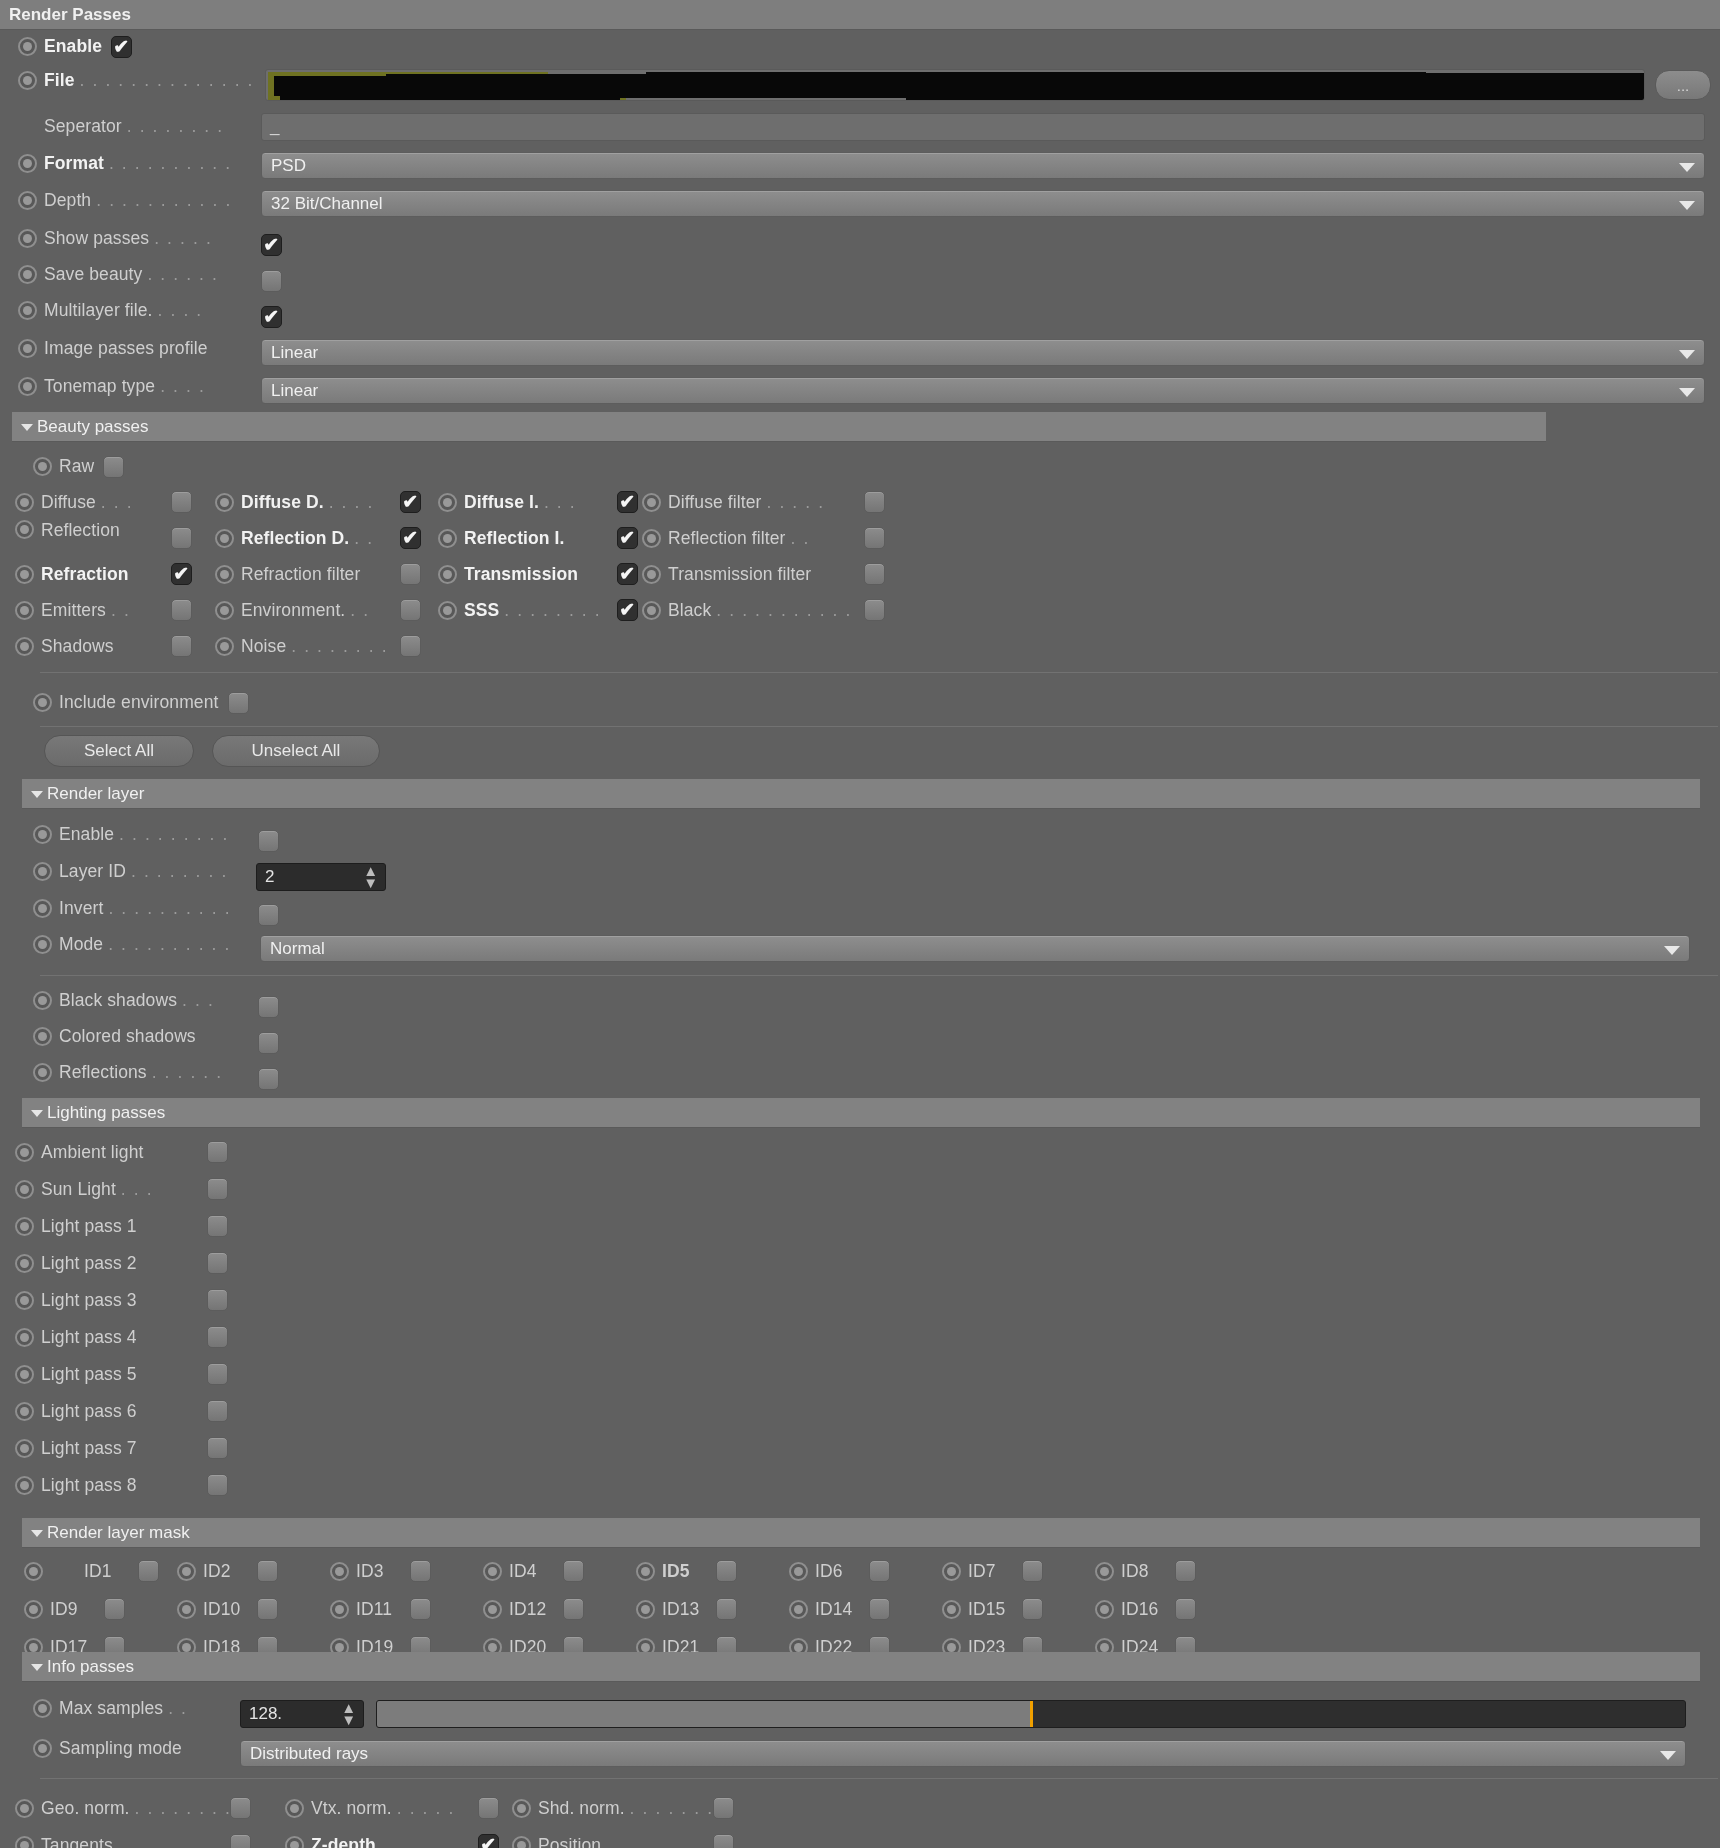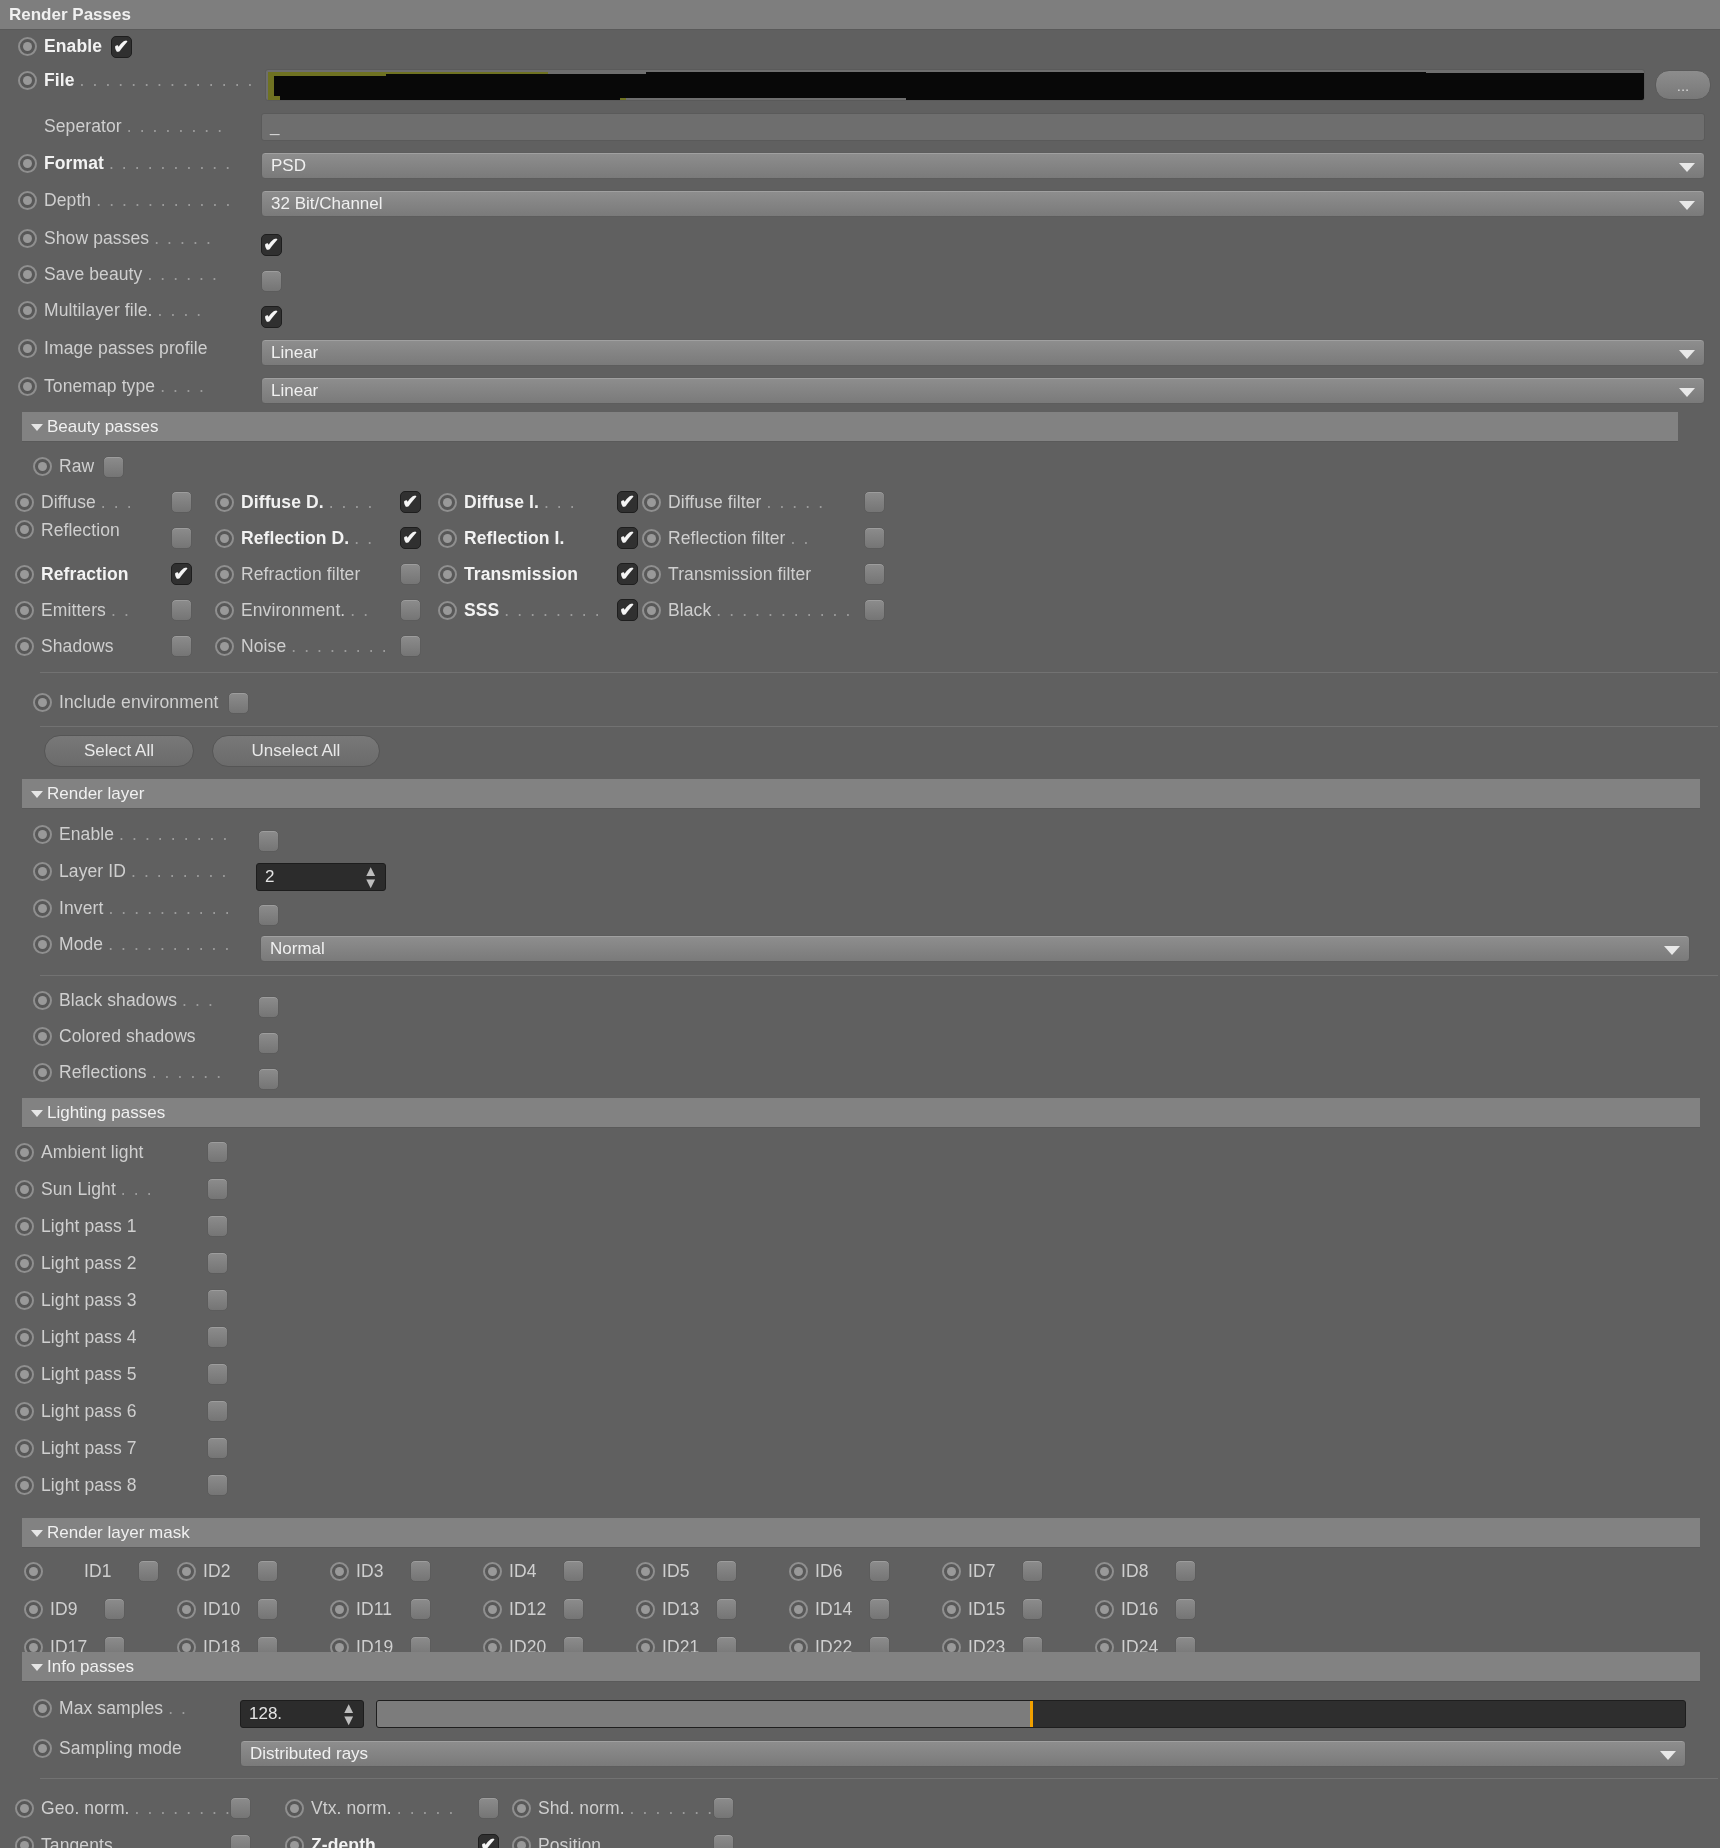--- a/index.html
+++ b/index.html
@@ -248,21 +248,21 @@
   <div class="row abs" style="left:0;top:368px;width:1720px;">
     <span class="dot"></span>
     <span class="lbl">Tonemap type</span>
     <span class="dots" style="margin-left:5px;">. . . .</span>
   </div>
   <div class="dd abs" style="left:261px;top:377px;width:1444px;">
     <span>Linear</span>
     <span class="arrow"></span>
   </div>
 
-  <div class="sec-head abs" style="left:22px;top:412px;width:1656px;">
+  <div class="sec-head abs" style="left:12px;top:412px;width:1534px;">
     <span class="tri"></span>
     <span>Beauty passes</span>
   </div>
 
   <div class="row abs" style="left:15px;top:448px;">
     <span class="dot"></span>
     <span class="lbl">Raw</span>
     <span class="cb" style="margin-left:9px;"></span>
   </div>
 
@@ -562,21 +562,21 @@
           <span class="lbl" style="min-width: 54px;">ID3</span>
           <span class="cb"></span>
         </div>
         <div style="position: absolute; left: 459px; top: 0px; display: flex; align-items: center; height: 38px;">
           <span class="dot"></span>
           <span class="lbl" style="min-width: 54px;">ID4</span>
           <span class="cb"></span>
         </div>
         <div style="position: absolute; left: 612px; top: 0px; display: flex; align-items: center; height: 38px;">
           <span class="dot"></span>
-          <span class="lbl" style="min-width: 54px;">ID5</span>
+          <span class="lbl" style="min-width: 54px; font-weight: bold;">ID5</span>
           <span class="cb"></span>
         </div>
         <div style="position: absolute; left: 765px; top: 0px; display: flex; align-items: center; height: 38px;">
           <span class="dot"></span>
           <span class="lbl" style="min-width: 54px;">ID6</span>
           <span class="cb"></span>
         </div>
         <div style="position: absolute; left: 918px; top: 0px; display: flex; align-items: center; height: 38px;">
           <span class="dot"></span>
           <span class="lbl" style="min-width: 54px;">ID7</span>

